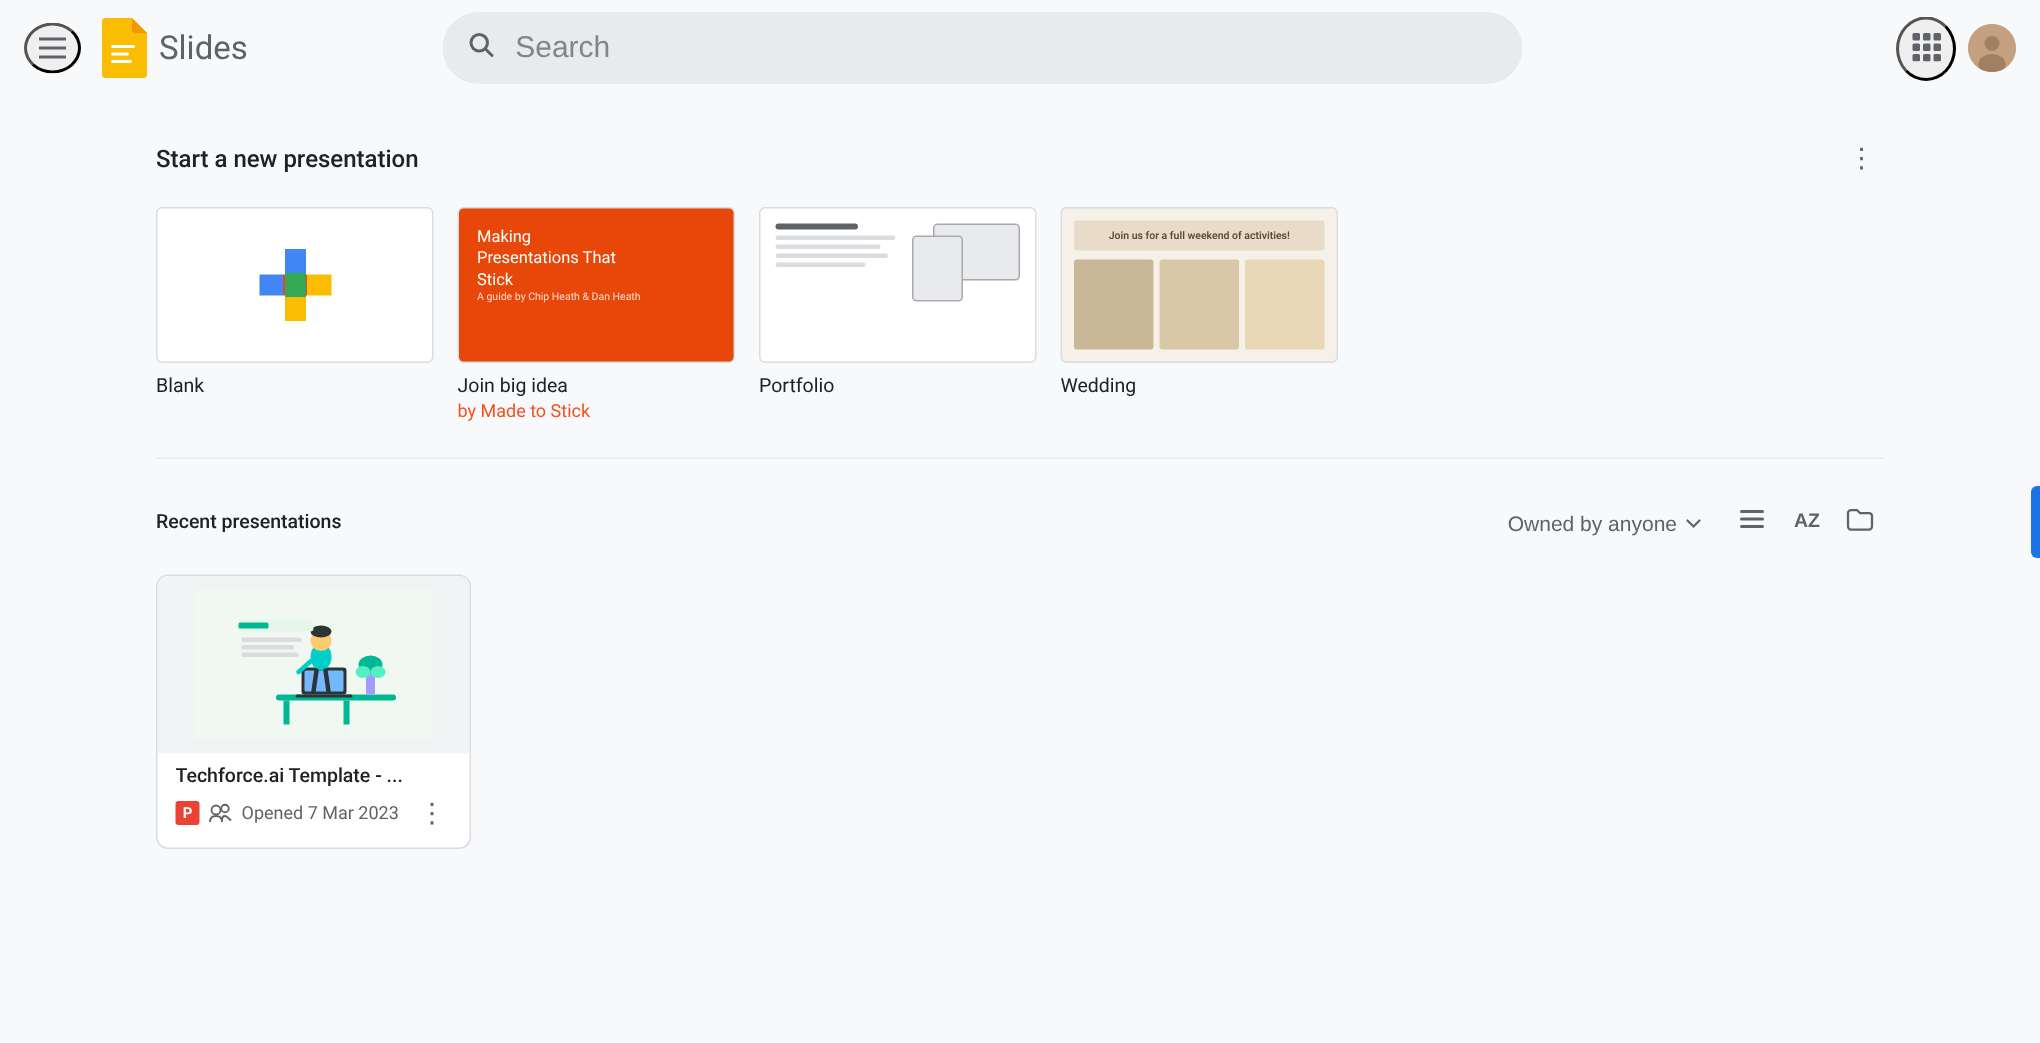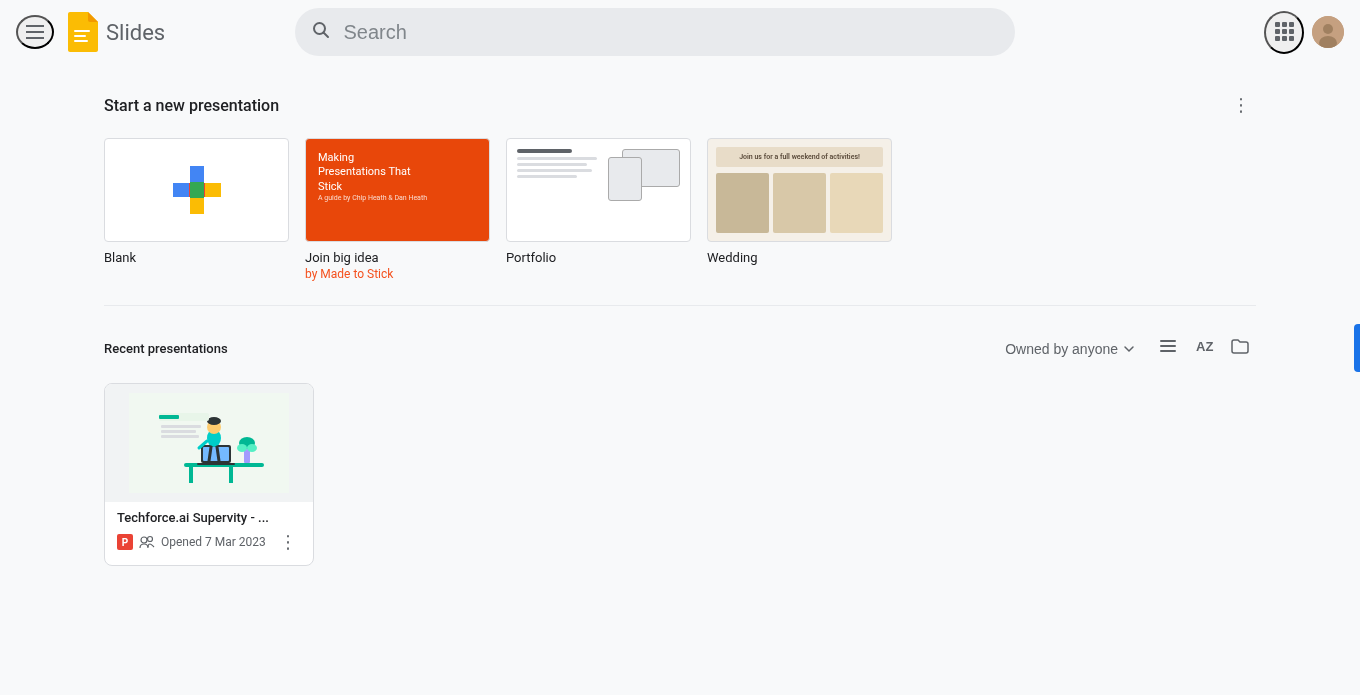--- a/index.html
+++ b/index.html
@@ -425,21 +425,21 @@
           <ellipse cx="123" cy="55" rx="5" ry="4" fill="#55efc4"></ellipse>
 
           <rect x="30" y="20" width="50" height="8" rx="2" fill="#e8f5e9"></rect>
           <rect x="30" y="22" width="20" height="4" rx="1" fill="#00b894"></rect>
           <rect x="32" y="32" width="40" height="3" rx="1" fill="#dadce0"></rect>
           <rect x="32" y="37" width="35" height="3" rx="1" fill="#dadce0"></rect>
           <rect x="32" y="42" width="38" height="3" rx="1" fill="#dadce0"></rect>
         </svg>
       </div>
       <div class="pres-info">
-        <div class="pres-title">Techforce.ai Supervity - ...</div>
+        <div class="pres-title">Techforce.ai Template - ...</div>
         <div class="pres-meta">
           <div class="pres-icon">
             <span>P</span>
           </div>
           <svg width="16" height="16" viewBox="0 0 16 16">
             <circle cx="5" cy="6" r="3" fill="none" stroke="#5f6368" stroke-width="1.2"></circle>
             <path d="M1 14 C1 11 3 10 5 10 S9 11 9 14" fill="none" stroke="#5f6368" stroke-width="1.2"></path>
             <circle cx="11" cy="5" r="2.5" fill="none" stroke="#5f6368" stroke-width="1.2"></circle>
             <path d="M9 13 C9 11 10 10 11 10 S13 11 15 13" fill="none" stroke="#5f6368" stroke-width="1.2"></path>
           </svg>

